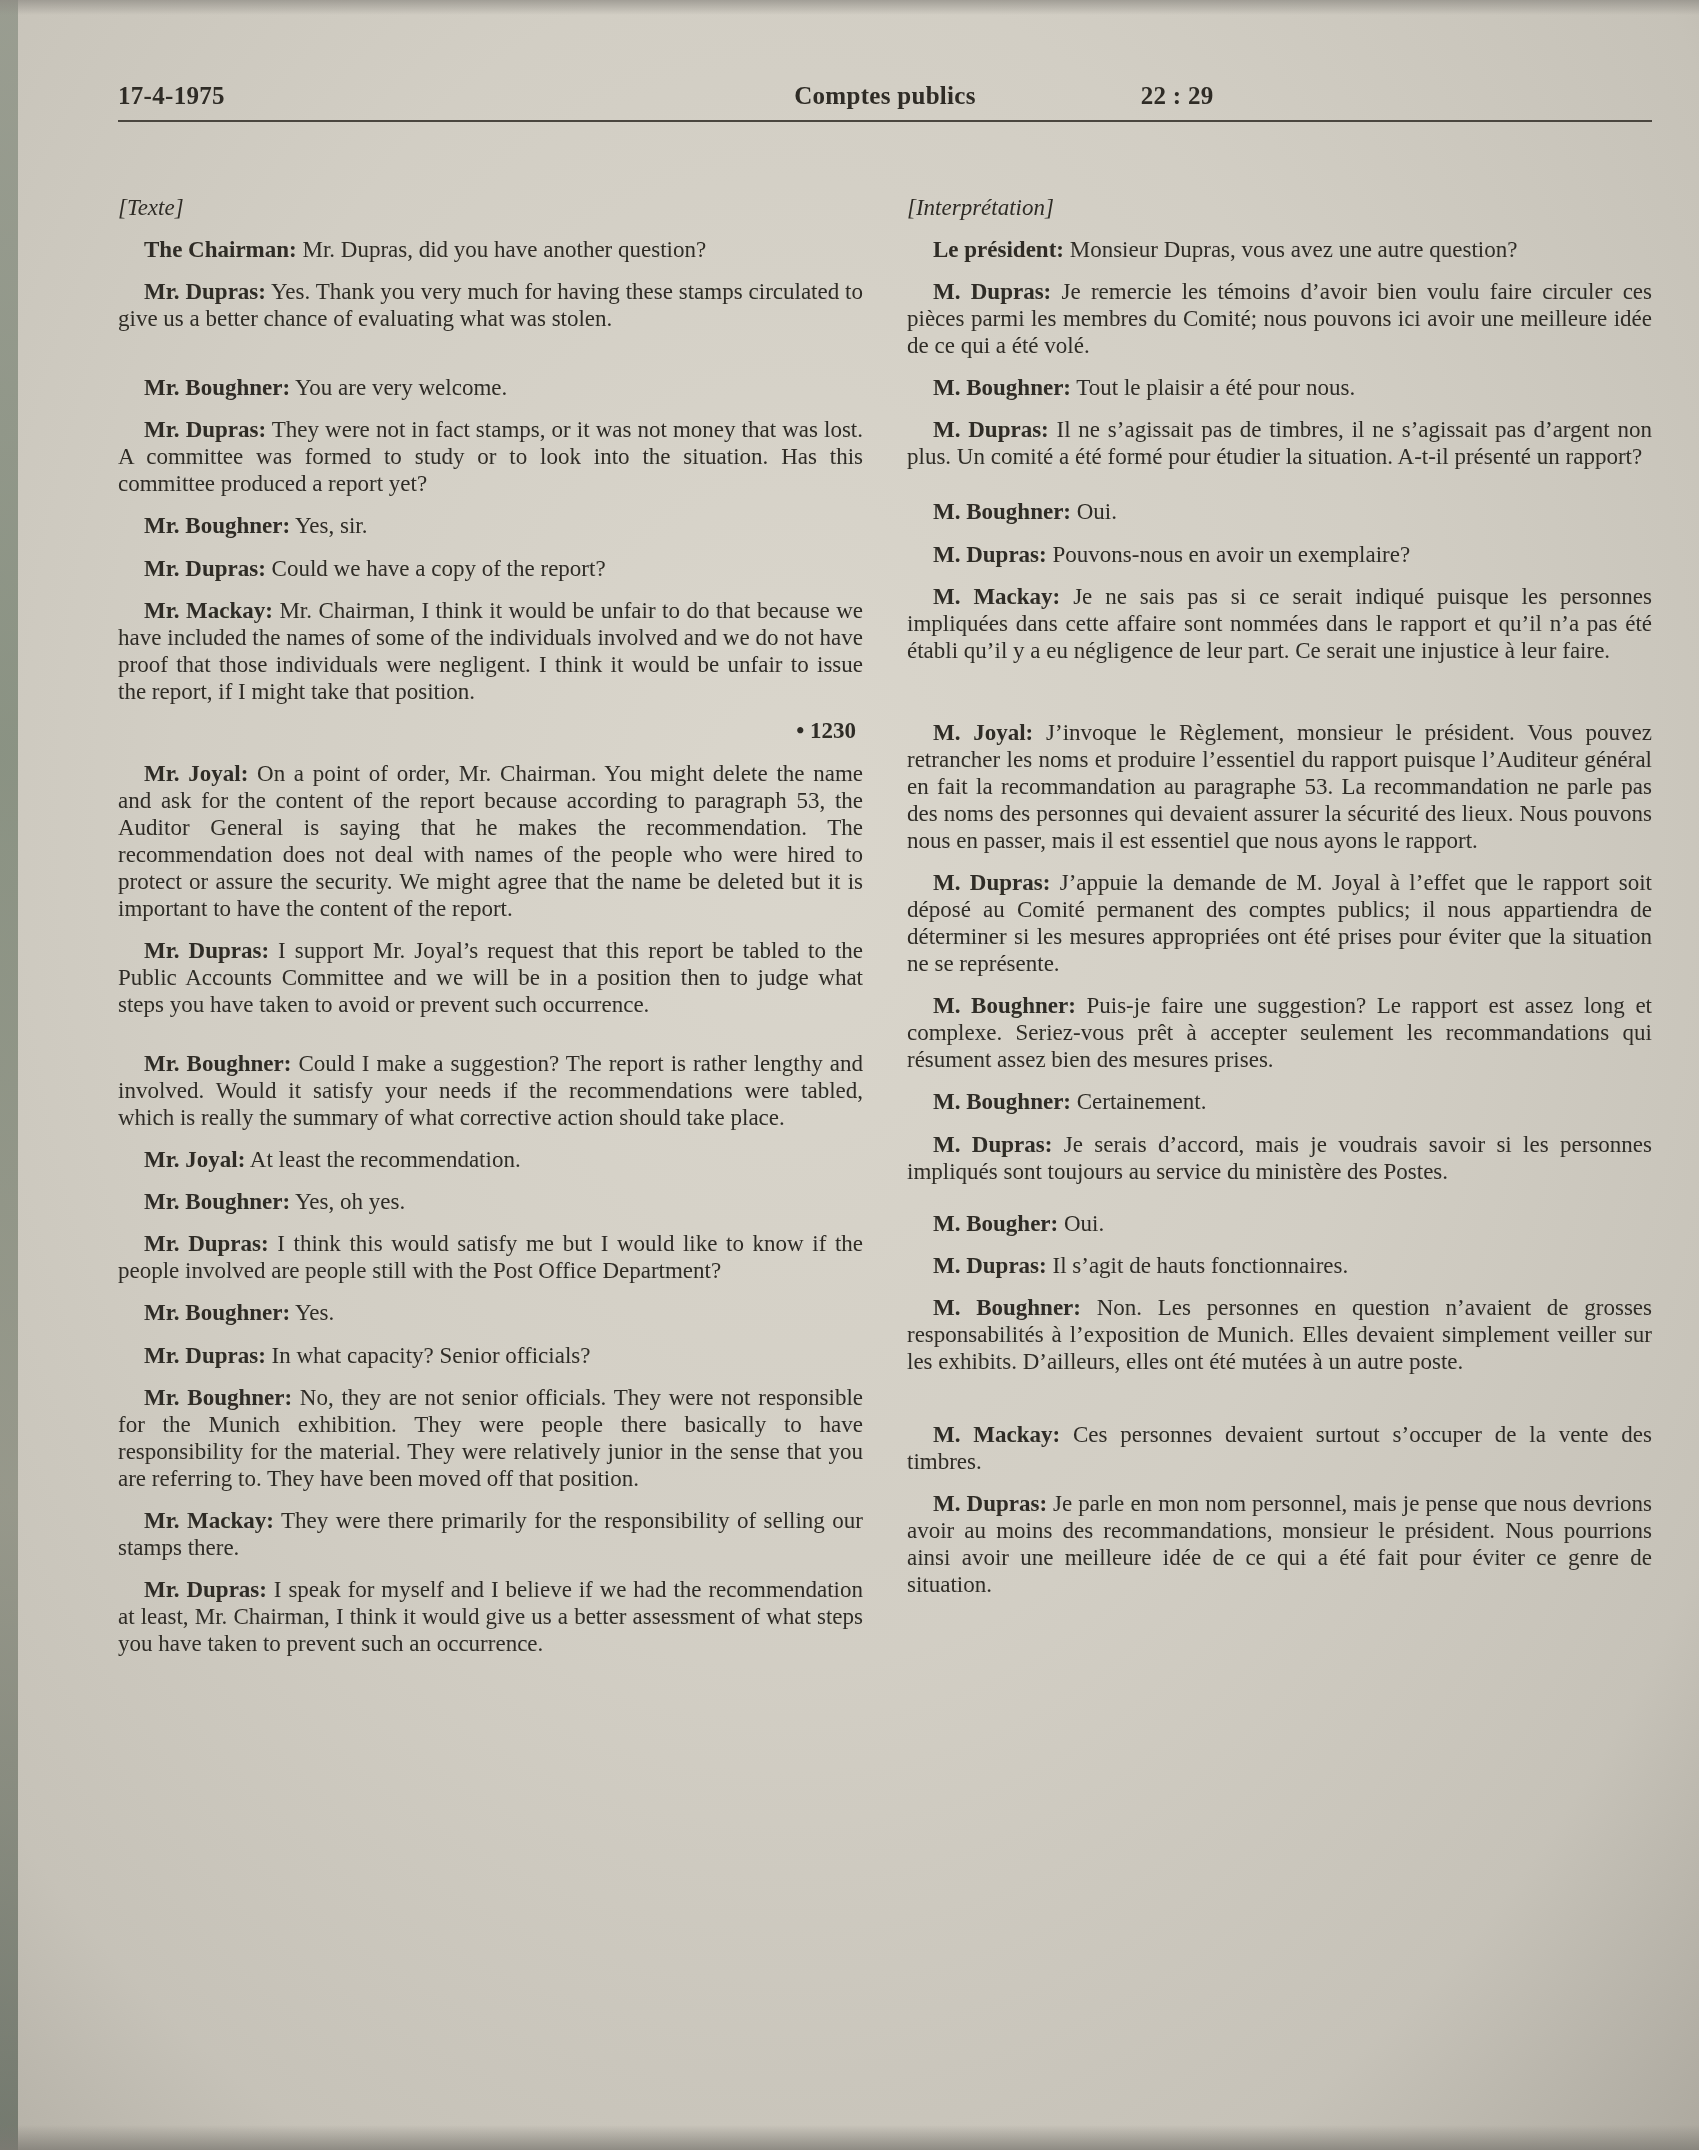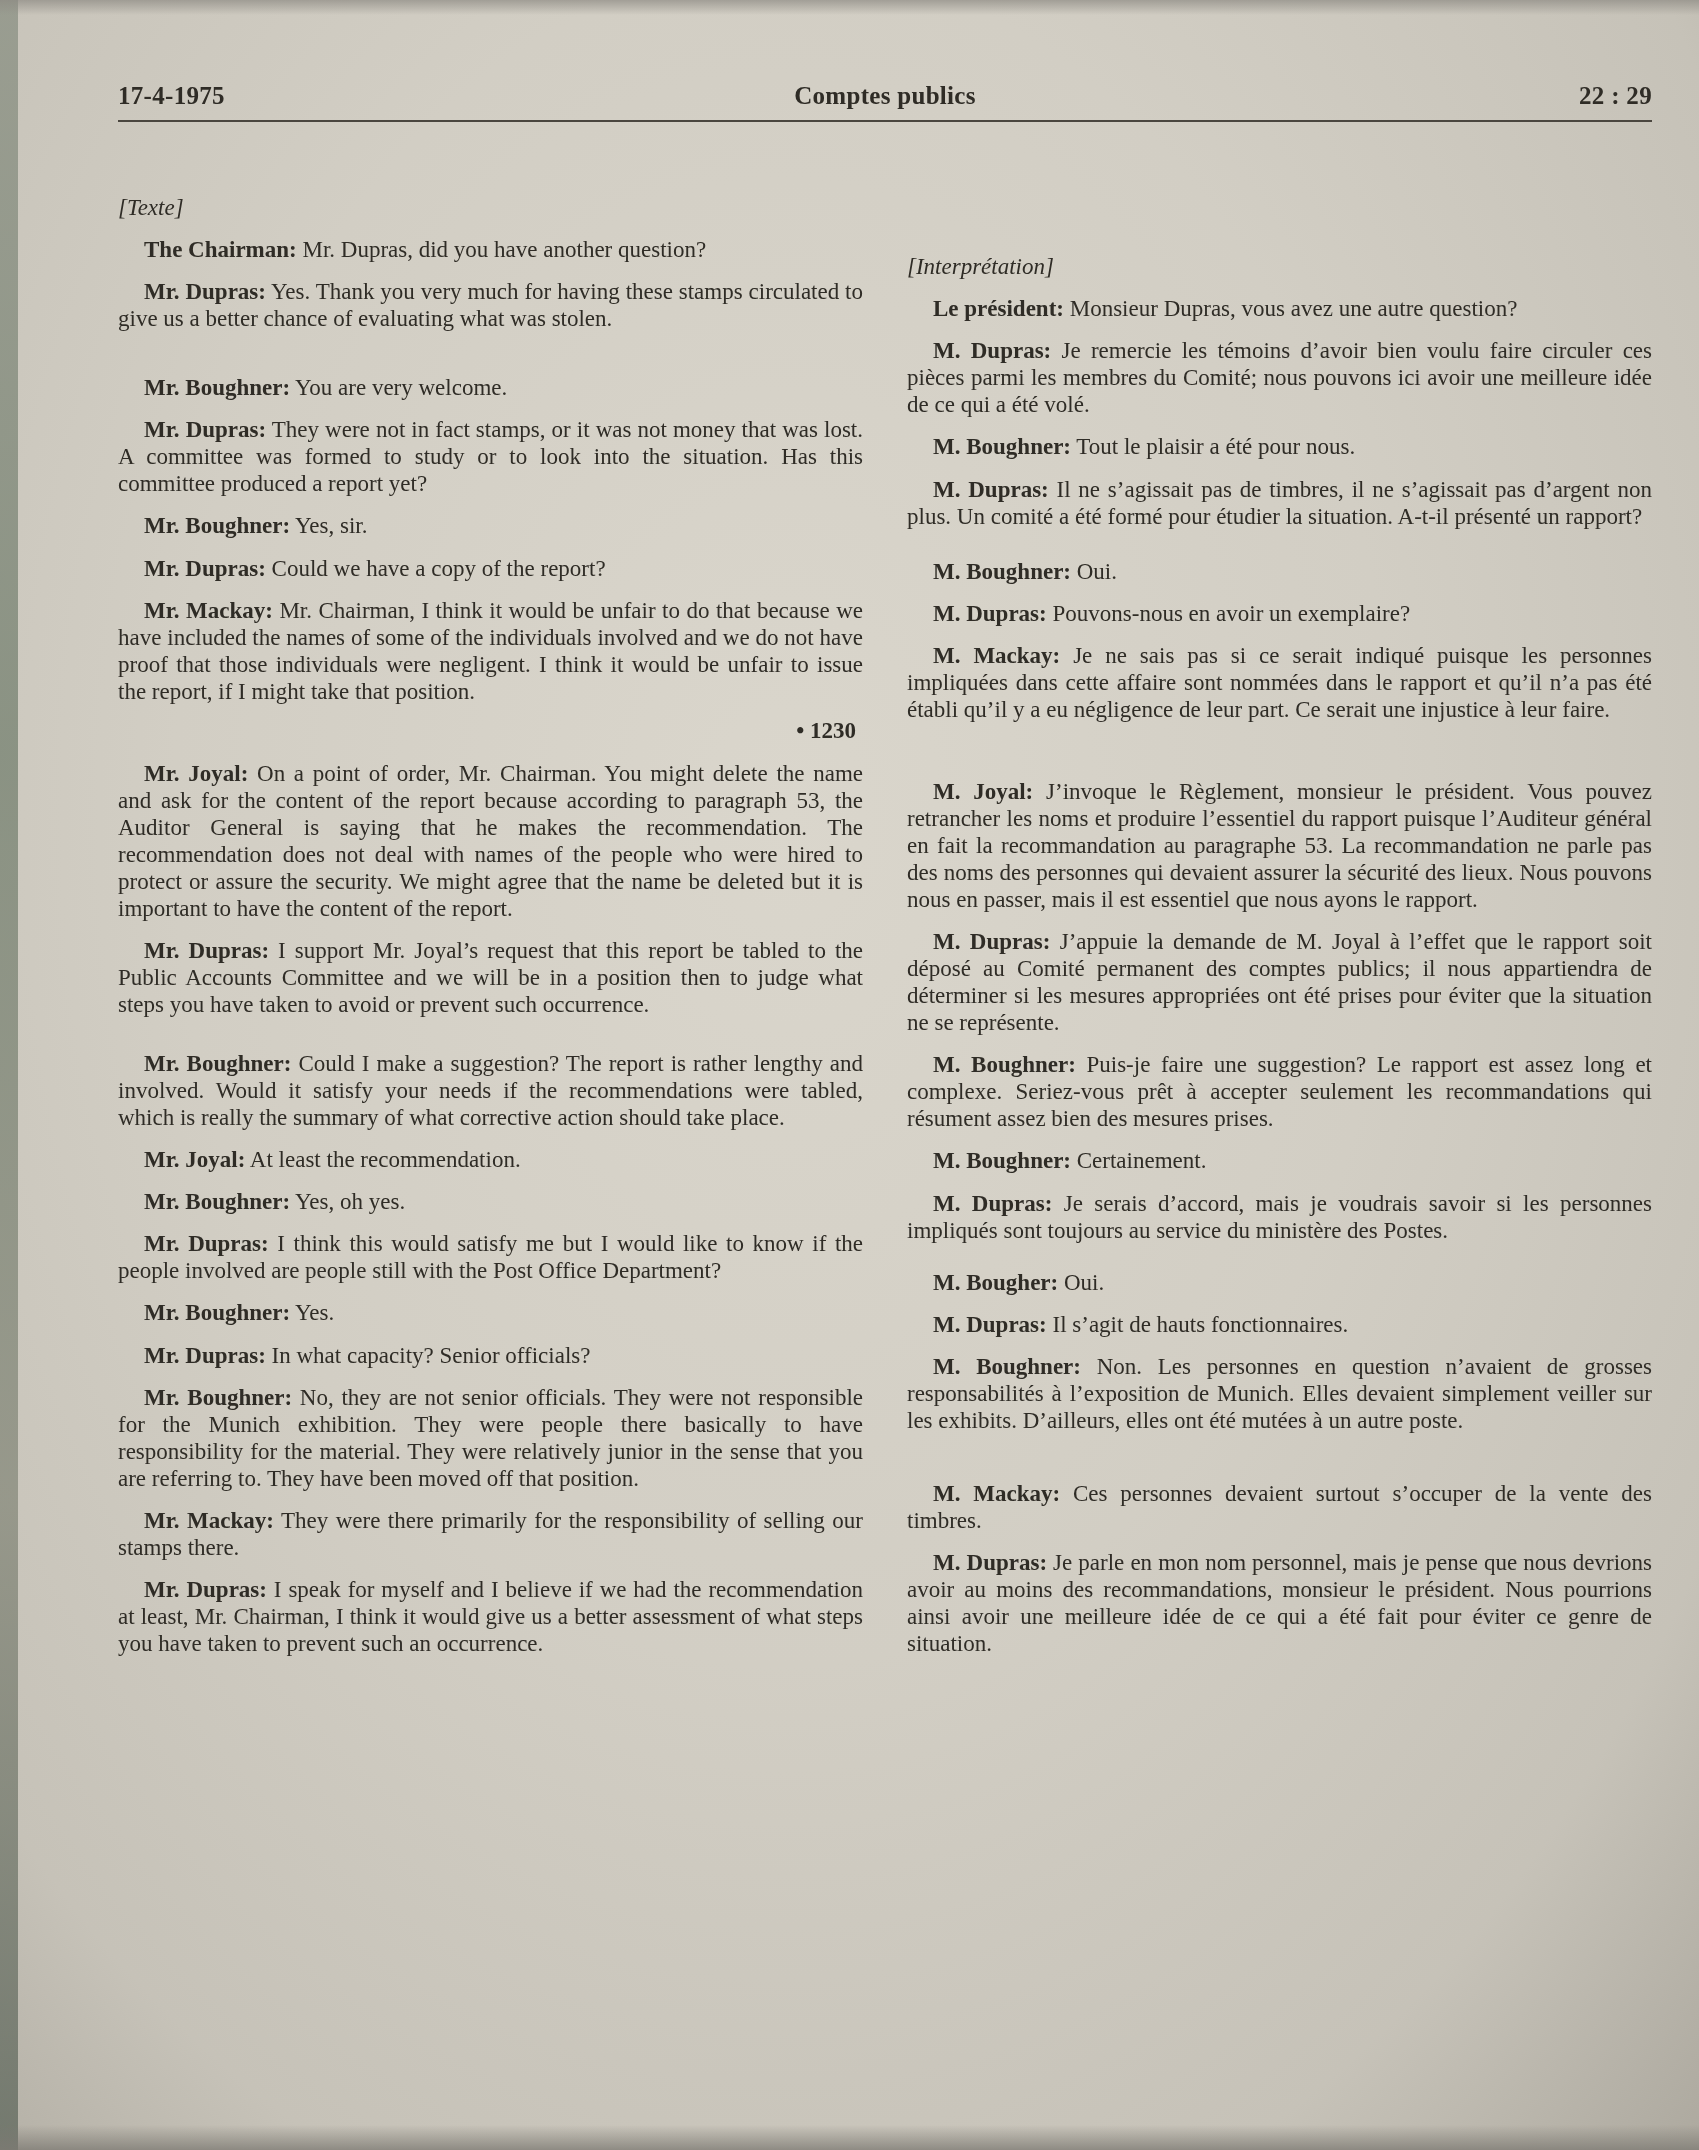--- a/index.html
+++ b/index.html
@@ -53,26 +53,25 @@
     display: flex;
     align-items: flex-end;
     font-size: 25px;
     font-weight: 700;
     letter-spacing: 0.3px;
     padding-bottom: 9.7px;
     border-bottom: 2.1px solid #4a463f;
   }
   .page-header .h-left  { flex: 1; text-align: left; }
   .page-header .h-mid   { flex: 1; text-align: center; }
-  .page-header .h-right { flex: 1; text-align: right; }
+  .page-header .h-right { flex: 1; text-align: left; }
   .columns {
     display: flex;
     gap: 44px;
     margin-top: 72px;
-    align-items: flex-end;
   }
   .col {
     flex: 1;
     font-size: 23px;
     line-height: 27px;
     text-align: justify;
   }
   .section-label {
     font-style: italic;
     margin: 0 0 4.2px 0;

